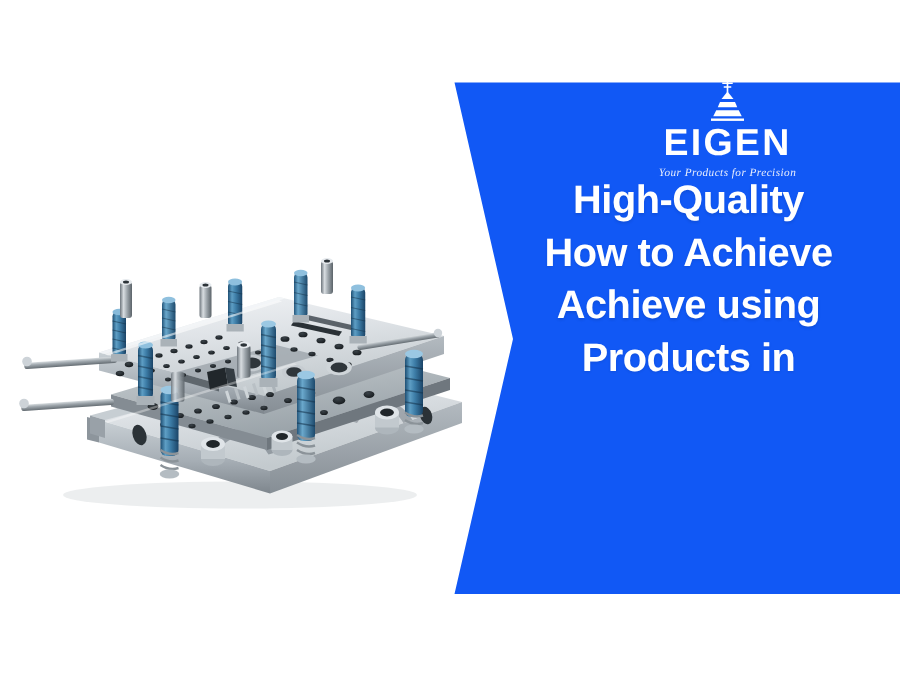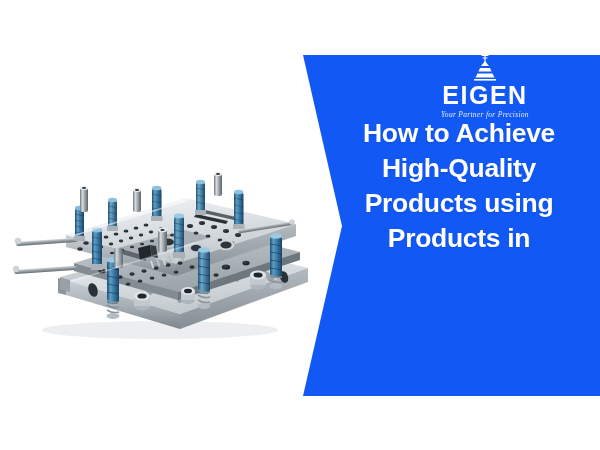--- a/index.html
+++ b/index.html
@@ -441,23 +441,23 @@
       <line x1="16.5" y1="3.5" x2="23.5" y2="3.5" stroke="#ffffff" stroke-width="1"></line>
       <line x1="17.5" y1="6" x2="22.5" y2="6" stroke="#ffffff" stroke-width="1"></line>
 
       <path d="M20,9 L24,14 L16,14 Z" fill="#ffffff"></path>
       <path d="M15,16 L25,16 L26.5,19.5 L13.5,19.5 Z" fill="#ffffff"></path>
       <path d="M12.5,21.5 L27.5,21.5 L29.5,25.5 L10.5,25.5 Z" fill="#ffffff"></path>
 
       <rect x="9" y="27" width="22" height="1.6" fill="#ffffff"></rect>
     </svg>
     <div class="logo-word">EIGEN</div>
-    <div class="logo-tag">Your Partner for Precision</div>
+    <div class="logo-tag">Your Products for Precision</div>
   </div>
 
   <div class="headline">
+    <span class="ln">High-Quality</span>
     <span class="ln">How to Achieve</span>
-    <span class="ln">High-Quality</span>
-    <span class="ln">Products using</span>
+    <span class="ln">Achieve using</span>
     <span class="ln">Products in</span>
   </div>
 
 </div>
 
 </body></html>

